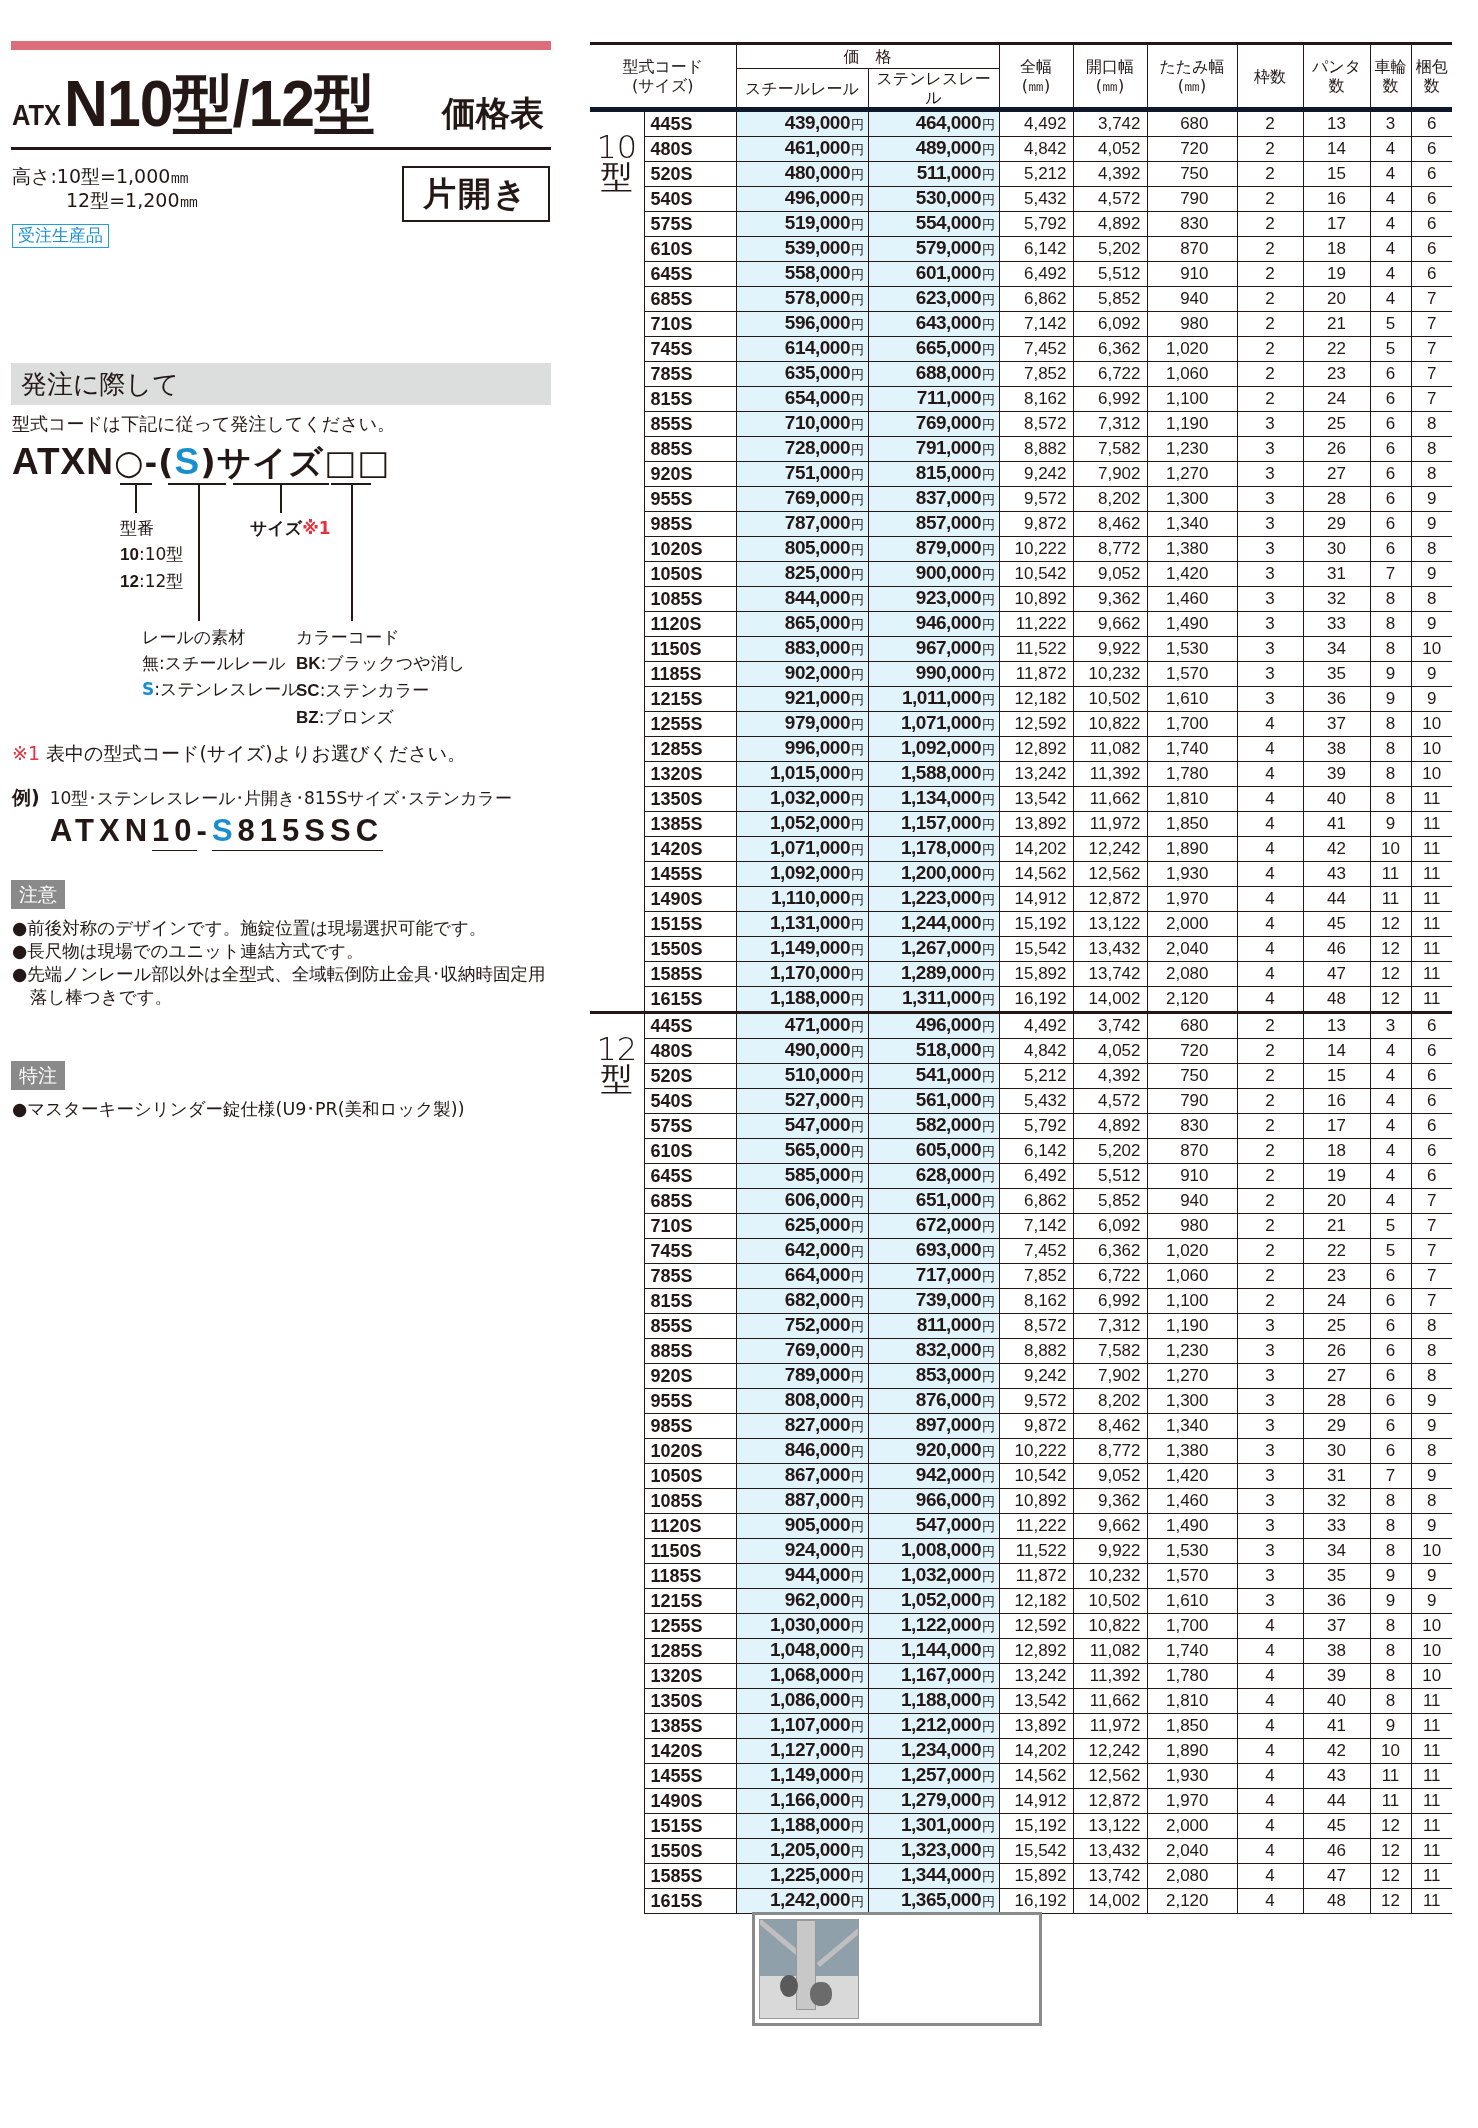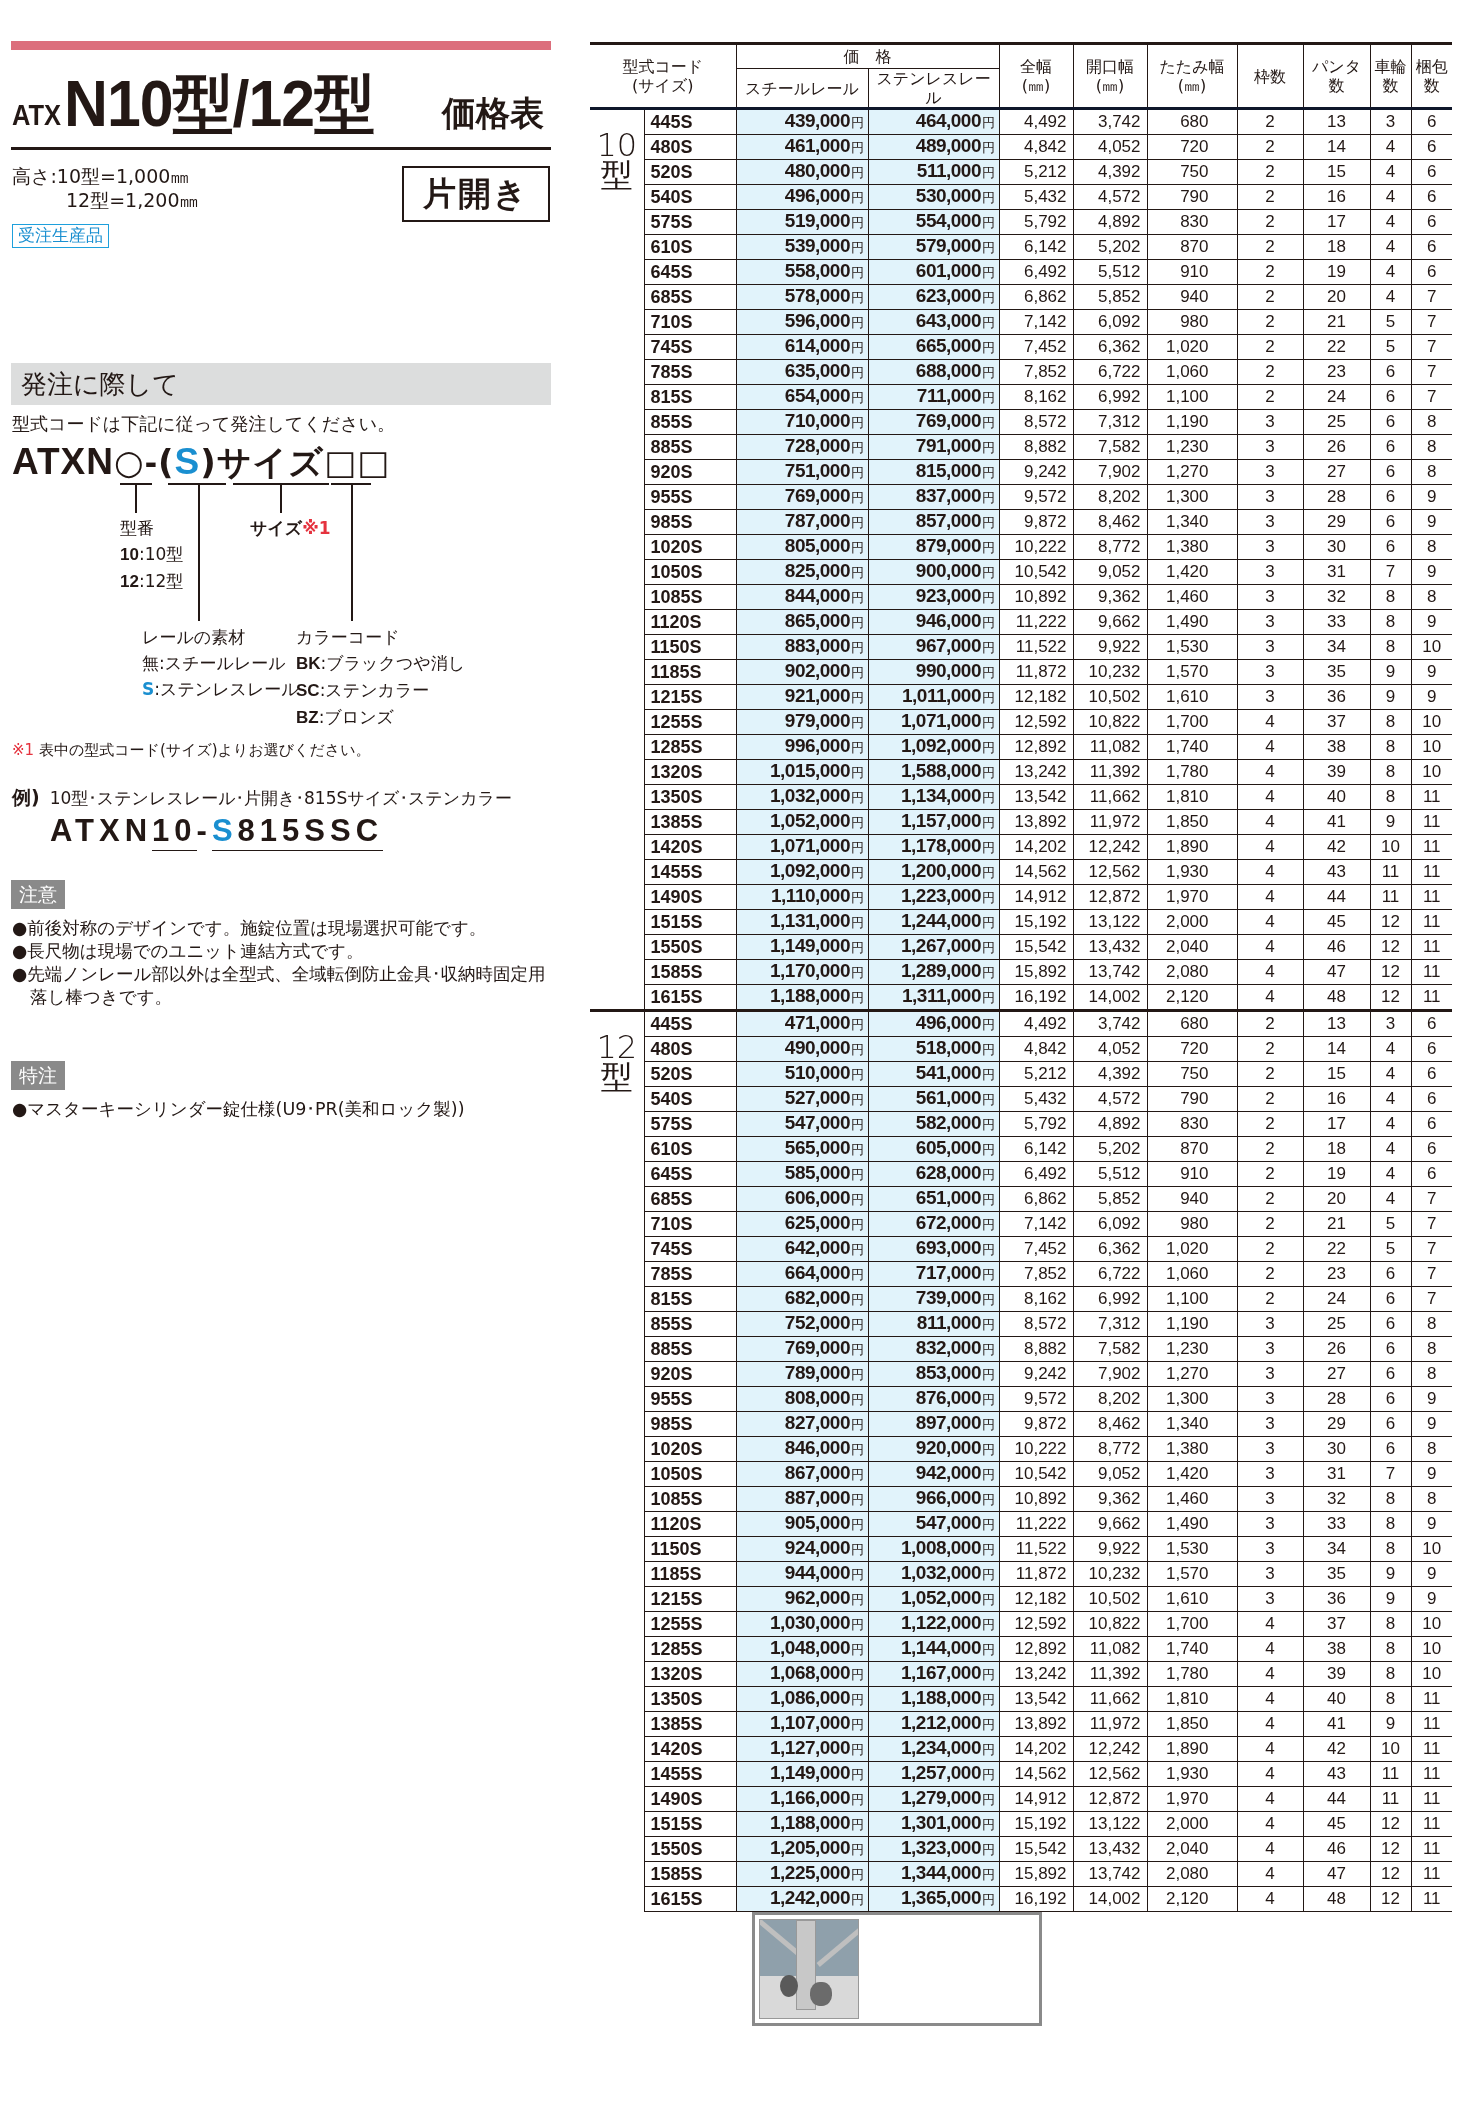--- a/index.html
+++ b/index.html
@@ -23,42 +23,42 @@
   .order-lead { position: absolute; left: 12px; top: 412px; font-size: 18px; }
   .code-pattern { position: absolute; left: 12px; top: 440px; font-family: "Liberation Sans", sans-serif; font-weight: bold; font-size: 37px; white-space: nowrap; letter-spacing: 1px; }
   .code-pattern .blue { color: #1a8fd0; }
   .code-pattern .jp { font-family: "DejaVu Sans", sans-serif; font-size: 34px; }
   .uline { position: absolute; height: 1.5px; background: #231815; }
   .vline { position: absolute; width: 1.5px; background: #231815; }
   .legend-txt { position: absolute; font-size: 17px; line-height: 26px; white-space: nowrap; }
   .legend-txt b { font-family: "Liberation Sans", sans-serif; }
   .legend-txt .blue { color: #1a8fd0; font-weight: bold; }
   .legend-txt .red { color: #e5323e; }
-  .footnote { position: absolute; left: 12px; top: 741px; font-size: 15px; }
+  .footnote { position: absolute; left: 12px; top: 741px; font-size: 19px; }
   .footnote .red { color: #e5323e; }
   .example-line { position: absolute; left: 12px; top: 785px; font-size: 17px; white-space: nowrap; }
   .example-line b { font-size: 19px; margin-right: 10px; }
   .example-code { position: absolute; left: 50px; top: 813px; font-family: "Liberation Sans", sans-serif; font-weight: bold; font-size: 31px; letter-spacing: 5px; white-space: nowrap; }
   .example-code span { border-bottom: 1.5px solid #231815; padding-bottom: 2px; }
   .example-code .plain { border-bottom: none; }
   .example-code .blue { color: #1a8fd0; }
 
   .tag { position: absolute; left: 11px; height: 29px; background: #8a8a8a; color: #ffffff; font-size: 19px; line-height: 29px; padding: 0 8px; }
   .notes { position: absolute; left: 12px; font-size: 17.5px; line-height: 23px; width: 545px; }
   .notes li { list-style: none; padding-left: 18px; text-indent: -18px; }
   .notes li .blue { color: #1a8fd0; font-weight: bold; }
 
   
   .tbl { position: absolute; left: 590px; top: 42px; width: 862px; border-collapse: collapse; table-layout: fixed; }
   .tbl td, .tbl th { border: 1px solid #231815; font-weight: normal; padding: 0; }
   .tbl thead tr.top th { border-top: 3px solid #231815; }
   .tbl thead th { font-size: 16px; line-height: 19px; text-align: center; vertical-align: middle; color: #231815; }
   .tbl thead tr.r1 th { height: 25px; }
   .tbl thead tr.r2 th { height: 32px; }
-  .tbl thead { border-bottom: 3px solid #0f172a; }
+  .tbl thead { border-bottom: 5px solid #0f172a; }
   .tbl th.nl { border-left: none; }
   .tbl th.nr, .tbl td.nr { border-right: none; }
   .tbl tbody td { height: 24.8px; font-size: 16.5px; line-height: 22px; white-space: nowrap; }
   .tbl td.type { border-left: none; border-top: none; border-bottom: none; text-align: center; vertical-align: top; font-size: 32px; line-height: 30px; padding-top: 20px; color: #231815; font-weight: 200; }
   .tbl td.code { font-family: "Liberation Sans", sans-serif; font-weight: bold; font-size: 18px; padding-left: 6px; transform: none; }
   .tbl td.price { background: #e1f3fb; font-family: "Liberation Sans", sans-serif; font-weight: bold; font-size: 19px; text-align: right; padding-right: 4px; letter-spacing: -0.5px; }
   .tbl td.price .yen { font-family: "DejaVu Sans", sans-serif; font-size: 13px; font-weight: normal; margin-left: 1px; }
   .tbl td.num { font-family: "Liberation Sans", sans-serif; font-size: 17px; text-align: right; padding-right: 6px; }
   .tbl td.cnt { font-family: "Liberation Sans", sans-serif; font-size: 17px; text-align: center; }
   .tbl tbody.group-end tr:last-child td { border-bottom: 3px solid #231815; }

